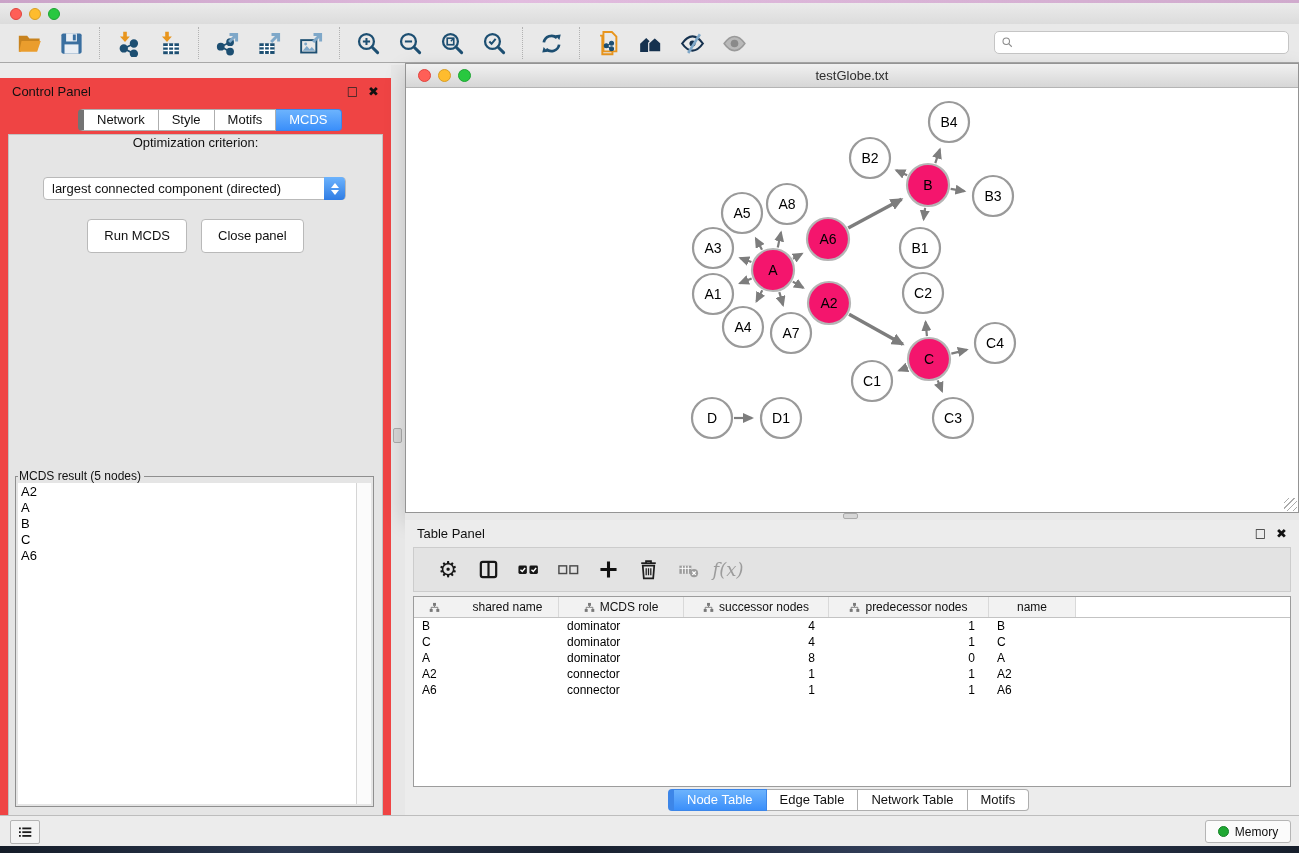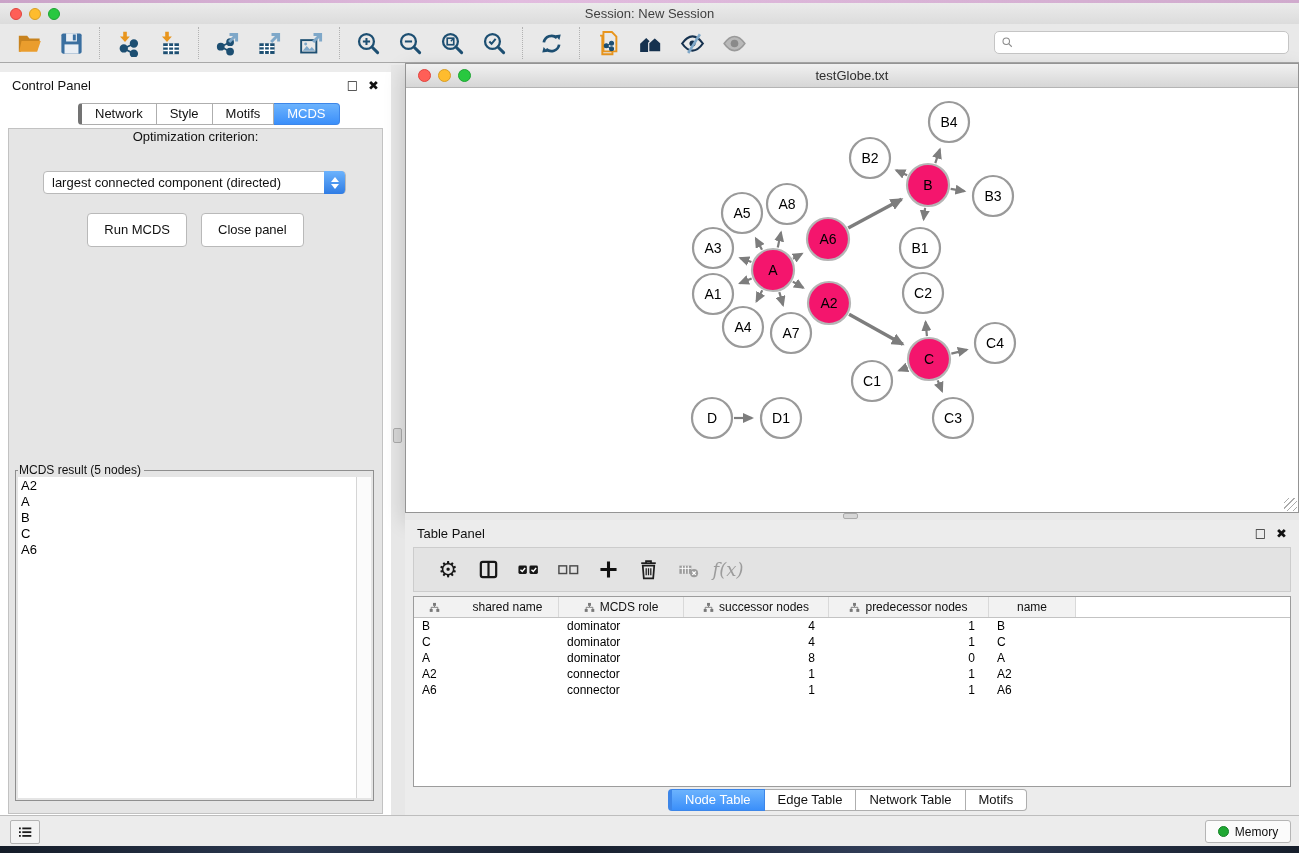--- a/index.html
+++ b/index.html
@@ -36,25 +36,25 @@
 
   
   .panel-header { position:absolute; left:0; right:0; top:0; height:26px;
     display:flex; align-items:center; padding:0 12px; }
   .panel-title { font-size:13px; color:#111; }
   .panel-header .spacer { flex:1; }
   .win-float { font-size:12px; color:#222; margin-right:10px; font-family:"DejaVu Sans",sans-serif; }
   .win-close { font-size:13px; color:#111; font-weight:bold; font-family:"DejaVu Sans",sans-serif; }
 
   
-  .control-panel { position:absolute; left:0; top:72px; width:391px; height:750px; background:#ffffff; }
+  .control-panel { position:absolute; left:0; top:78px; width:391px; height:750px; background:#ef4444; }
   .cp-tabs { position:absolute; left:78px; top:31px; display:flex; height:22px; z-index:2; }
   .seg-tab { background:#fff; border:1px solid #aeaeae; border-left:none; font-size:13px;
     line-height:20px; padding:0 13px; color:#111; }
-  .seg-tab:first-child { border-left:4px solid #737373; border-radius:4px 0 0 4px; }
+  .seg-tab:first-child { border-left:6px solid #737373; border-radius:4px 0 0 4px; }
   .seg-tab:last-child { border-radius:0 4px 4px 0; }
   .seg-tab.active { background:linear-gradient(#6cb3fd,#3b8ffa); border-color:#3d86e8; color:#fff; }
   .cp-content { position:absolute; left:8px; right:8px; top:56px; bottom:8px;
     background:#e5e5e5; border:1px solid #c2c2c2; }
   .opt-label { text-align:center; font-size:13px; color:#111; }
   .opt-select { position:absolute; left:34px; right:36px; top:42px; height:23px;
     background:#fff; border:1px solid #b9b9b9; border-radius:4px;
     display:flex; align-items:center; font-size:13px; color:#111; padding-left:8px; }
   .opt-select .stepper { position:absolute; right:0; top:-1px; bottom:-1px; width:21px;
     background:linear-gradient(#6cb3fd,#2f7ce4); border-radius:0 4px 4px 0;
@@ -134,21 +134,20 @@
 </head>
 <body>
 
 <div class="top-strip"></div>
 <div class="titlebar">
   <div class="traffic">
     <div class="tl red"></div>
     <div class="tl yellow"></div>
     <div class="tl green"></div>
   </div>
-  <div class="title">Session: New Session</div>
 </div>
 
 <div class="toolbar">
   <div id="toolbar-icons" style="display:flex;align-items:center;">
       <div class="tbtn">
         <svg viewBox="0 0 24 24">
           <path d="M2.5 5.2h7.4l2 2.4H21v2.2H7L4.3 19.4H2.5z" fill="#c8831f"></path>
           <path d="M4.9 9.8H22l-3.2 9.6H2.8z" fill="#ea9d2d"></path>
         </svg>
       </div>

